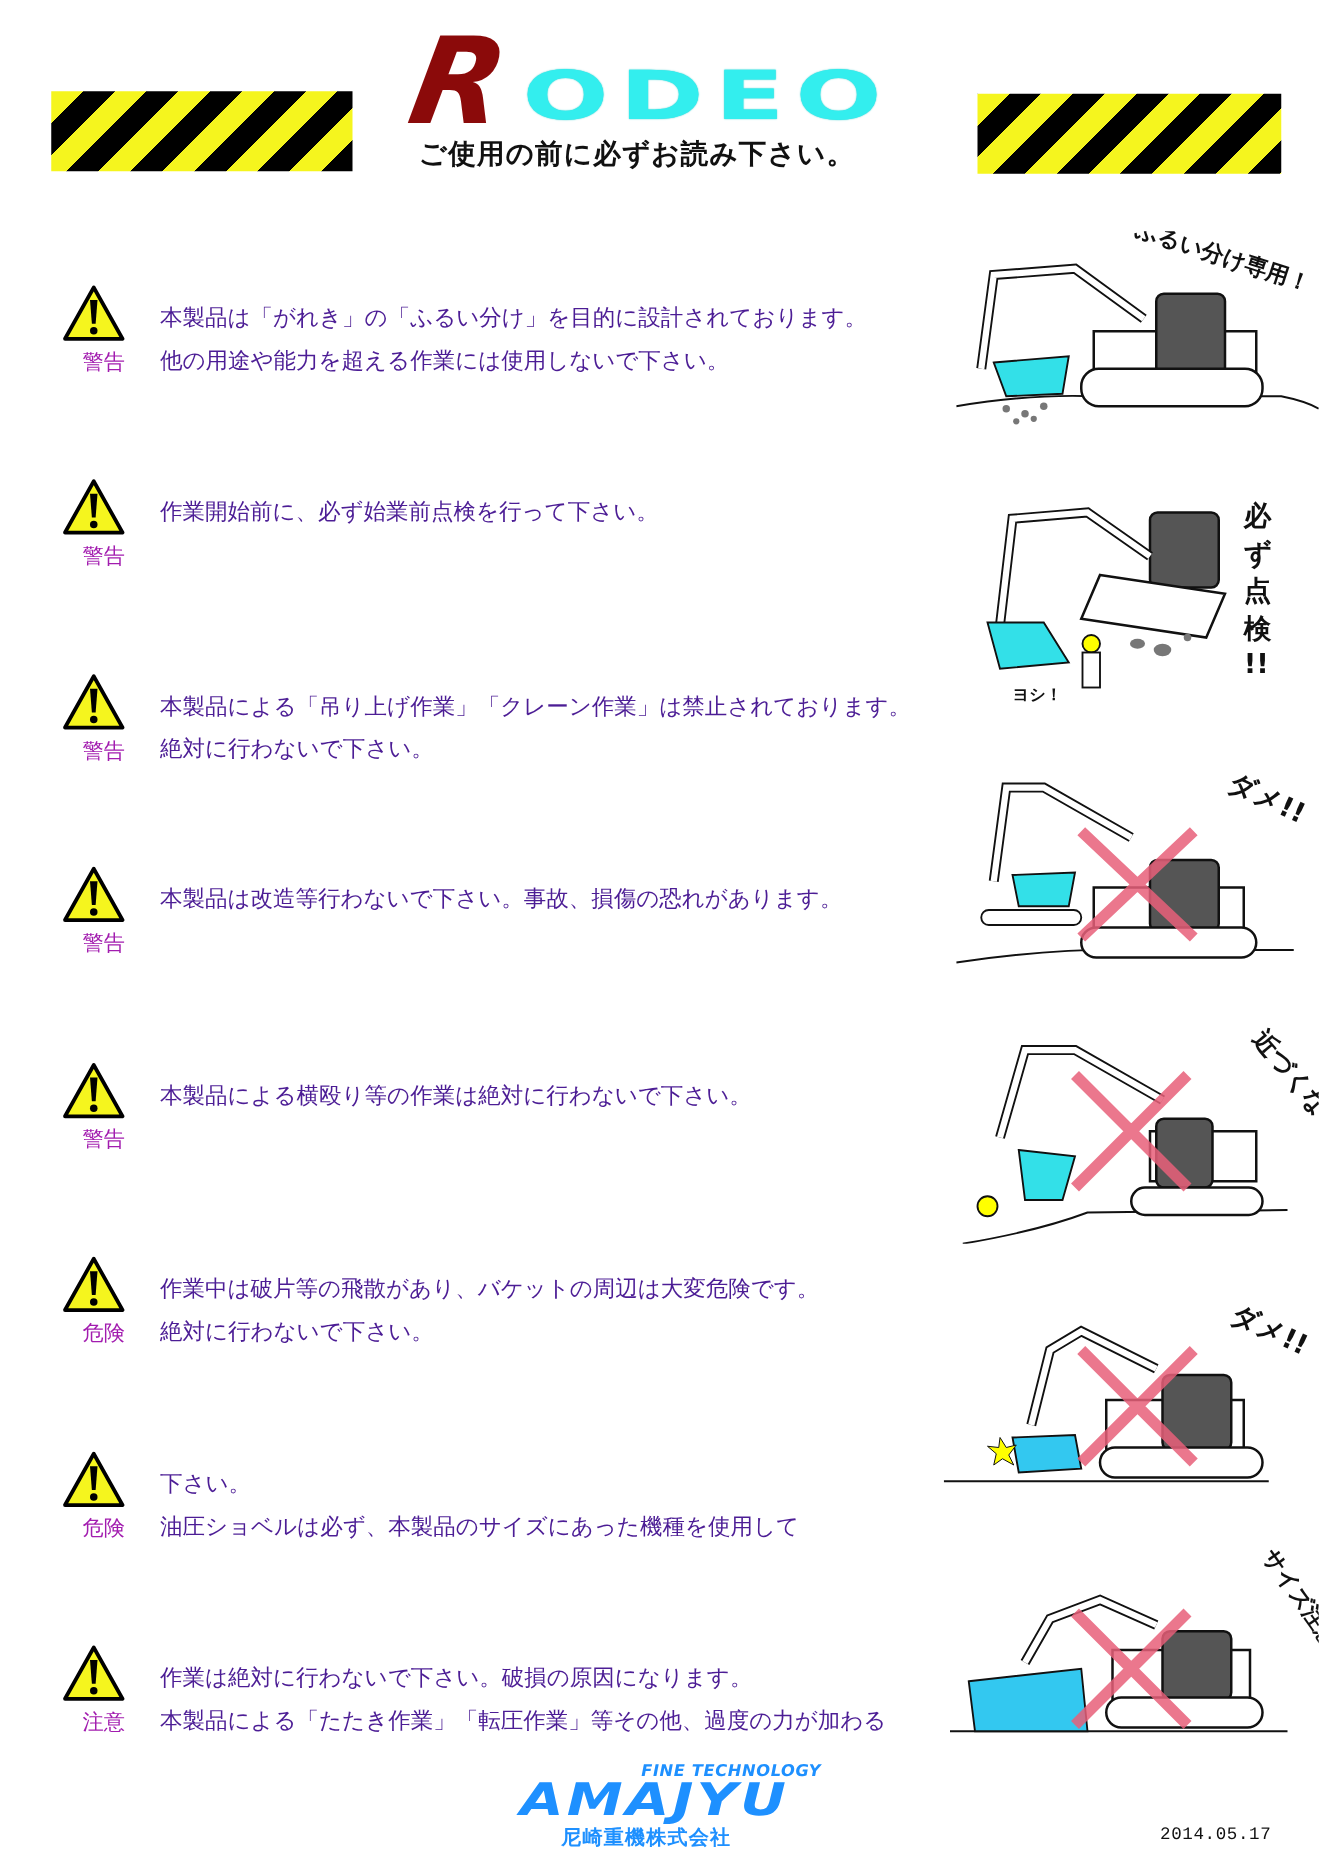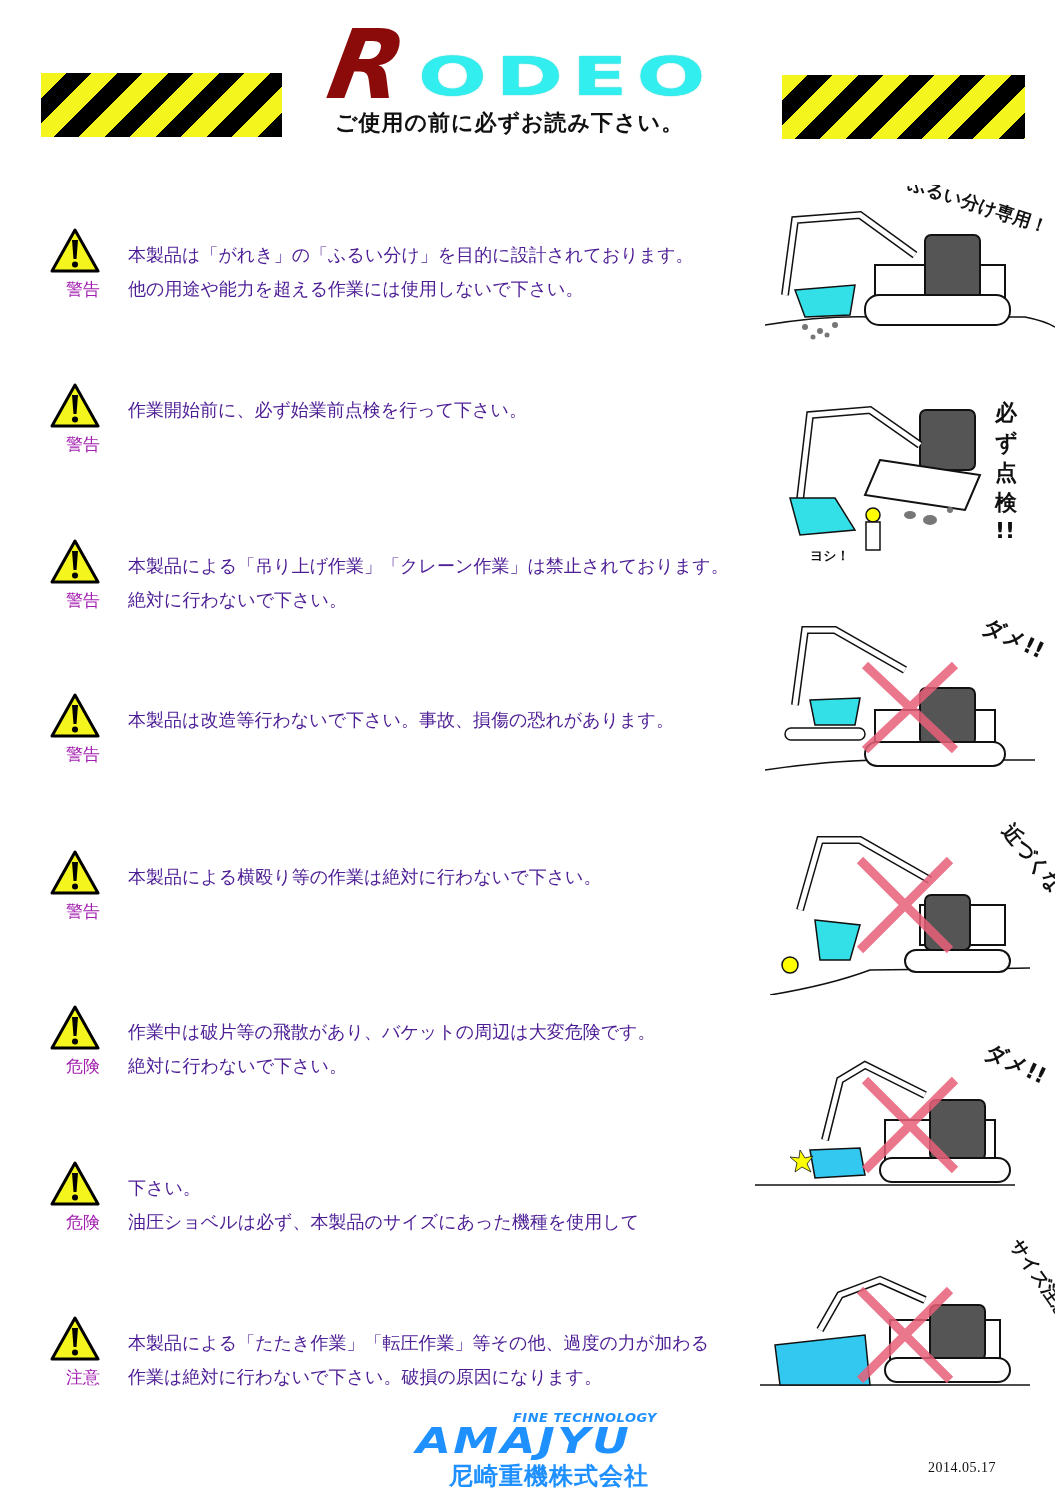--- a/index.html
+++ b/index.html
@@ -51,26 +51,26 @@
   .fine-tech {
     position: absolute; right: 4px; top: 0; font-size: 13px; font-weight: bold;
     font-style: italic; color: #1e90ff; letter-spacing: 0.5px; white-space: nowrap;
   }
   .amajyu {
     position: absolute; left: 0; top: 10px; font-size: 36px; font-weight: bold;
     font-style: italic; color: #1e90ff; letter-spacing: 2px; white-space: nowrap;
     transform: scaleX(1.25); transform-origin: left center;
   }
   .company-jp {
-    position: absolute; left: 33px; top: 50px; font-size: 24px; font-weight: bold;
+    position: absolute; left: 33px; top: 50px; font-size: 16px; font-weight: bold;
     color: #1e90ff; letter-spacing: 1px; white-space: nowrap; text-align: center;
   }
   .date {
     position: absolute; left: 928px; top: 1460px; font-size: 14px; color: #111;
-    font-family: Liberation Serif, serif; letter-spacing: 0.5px; text-align: center;
+    font-family: Liberation Mono, monospace; letter-spacing: 0.5px; text-align: center;
   }
   .caption-text { font-family: "DejaVu Sans", sans-serif; font-weight: bold; fill: #111; }
 </style>
 </head>
 <body>
 
 <div id="stripe-left" class="hazard-stripe"></div>
 <div id="stripe-right" class="hazard-stripe"></div>
 
 <div class="logo">
@@ -168,22 +168,22 @@
 </div>
 
 <div class="notice" style="top:1316px;">
   <svg class="warn-icon" viewBox="0 0 50 46">
       <path d="M25 2 L48 43 L2 43 Z" fill="#f5f51e" stroke="#000" stroke-width="3" stroke-linejoin="round"></path>
       <path d="M22 12 L28 12 L26.5 31 L23.5 31 Z" fill="#000"></path>
       <circle cx="25" cy="36.5" r="3" fill="#000"></circle>
     </svg>
   <div class="level">注意</div>
   <div class="msg">
+    <div>作業は絶対に行わないで下さい。破損の原因になります。</div>
     <div>本製品による「たたき作業」「転圧作業」等その他、過度の力が加わる</div>
-    <div>作業は絶対に行わないで下さい。破損の原因になります。</div>
   </div>
 </div>
 
 <div class="illus" style="left:765px; top:185px; width:290px; height:165px;">
   <svg viewBox="0 0 290 165">
     <path d="M0 140 Q60 130 110 132 L260 132 Q280 136 290 142" fill="none" stroke="#111" stroke-width="1.5"></path>
     <rect x="110" y="80" width="130" height="35" fill="#fff" stroke="#111" stroke-width="2"></rect>
     <rect x="160" y="50" width="55" height="65" rx="6" fill="#555" stroke="#111" stroke-width="2"></rect>
     <rect x="100" y="110" width="145" height="30" rx="14" fill="#fff" stroke="#111" stroke-width="2"></rect>
     <path d="M150 70 L95 30 L30 35 L20 110" fill="none" stroke="#111" stroke-width="8"></path>

